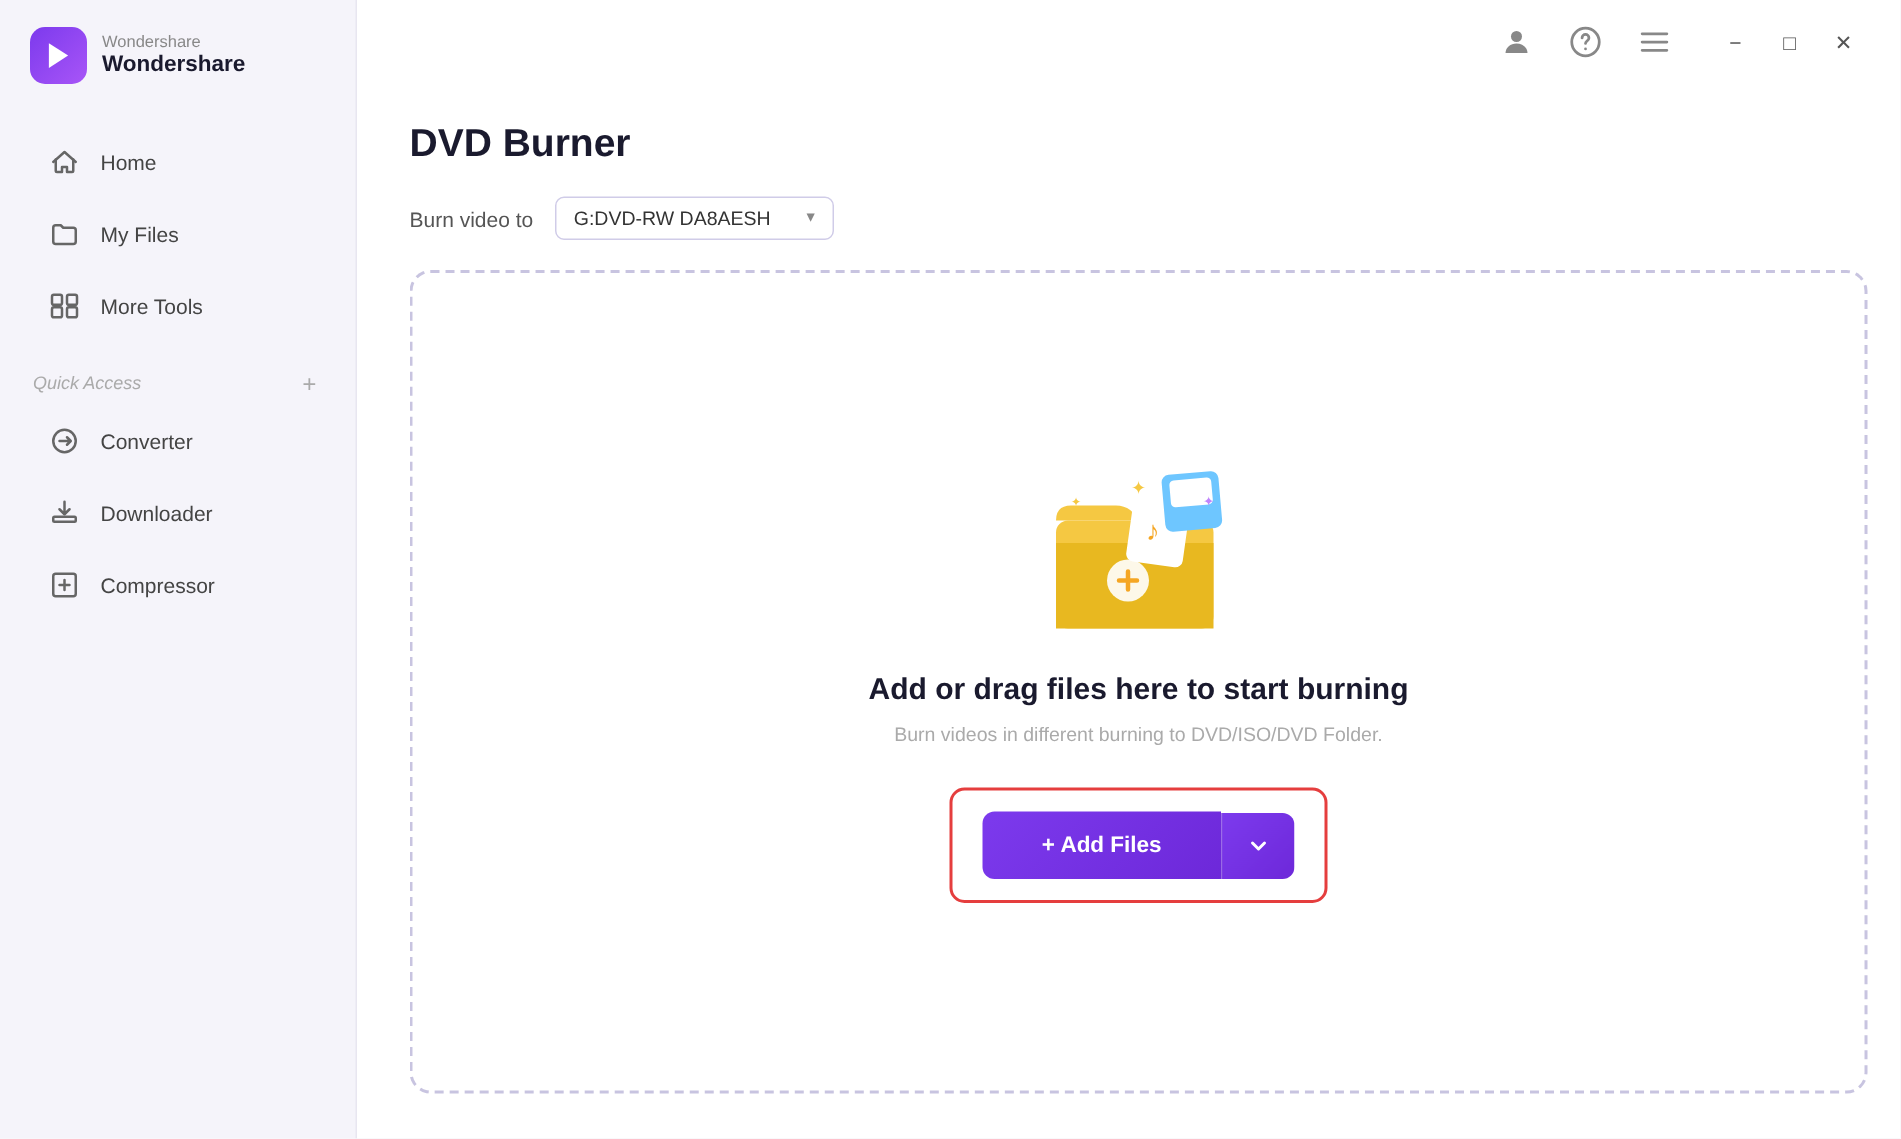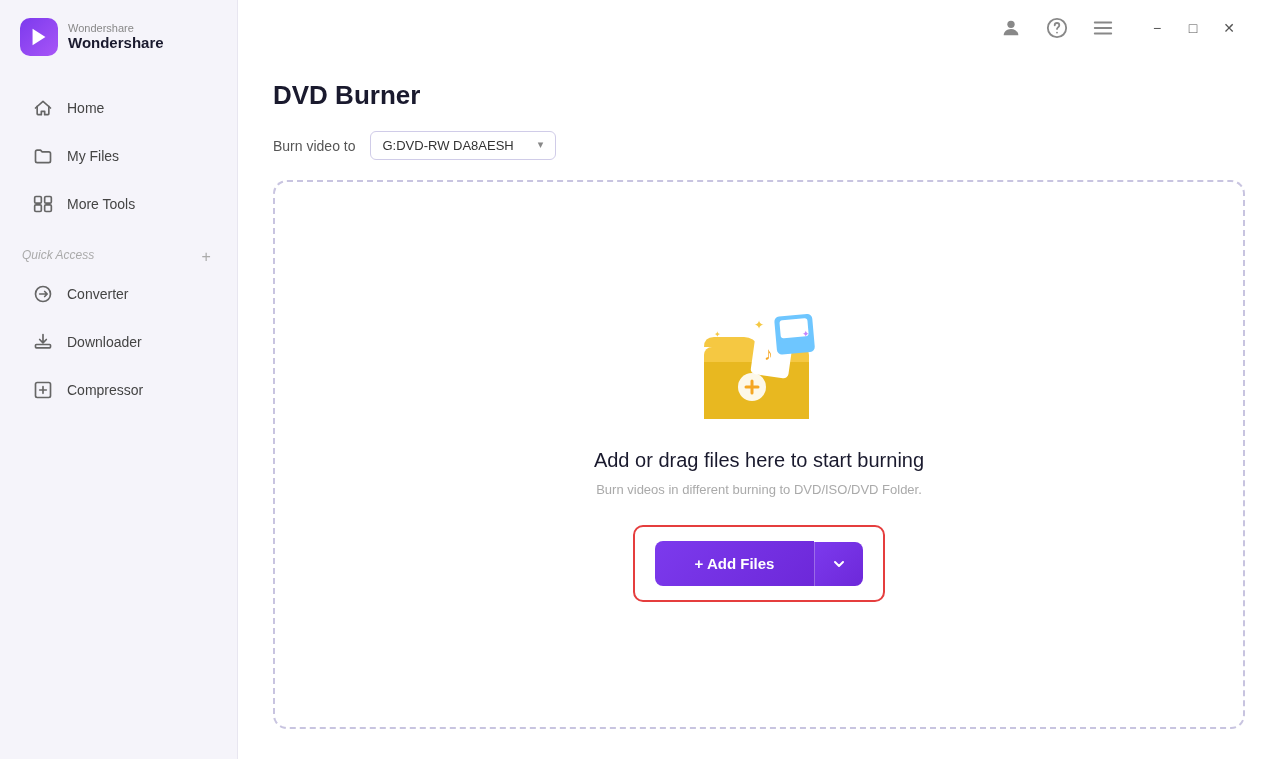--- a/index.html
+++ b/index.html
@@ -229,21 +229,21 @@
 
     .folder-illustration {
       width: 130px;
       height: 120px;
       margin-bottom: 22px;
       position: relative;
     }
 
     .drop-title {
       font-size: 20px;
-      font-weight: 400;
+      font-weight: 700;
       color: #1a1a2e;
       margin-bottom: 10px;
     }
 
     .drop-subtitle {
       font-size: 13px;
       color: #aaa;
       margin-bottom: 28px;
     }
 

